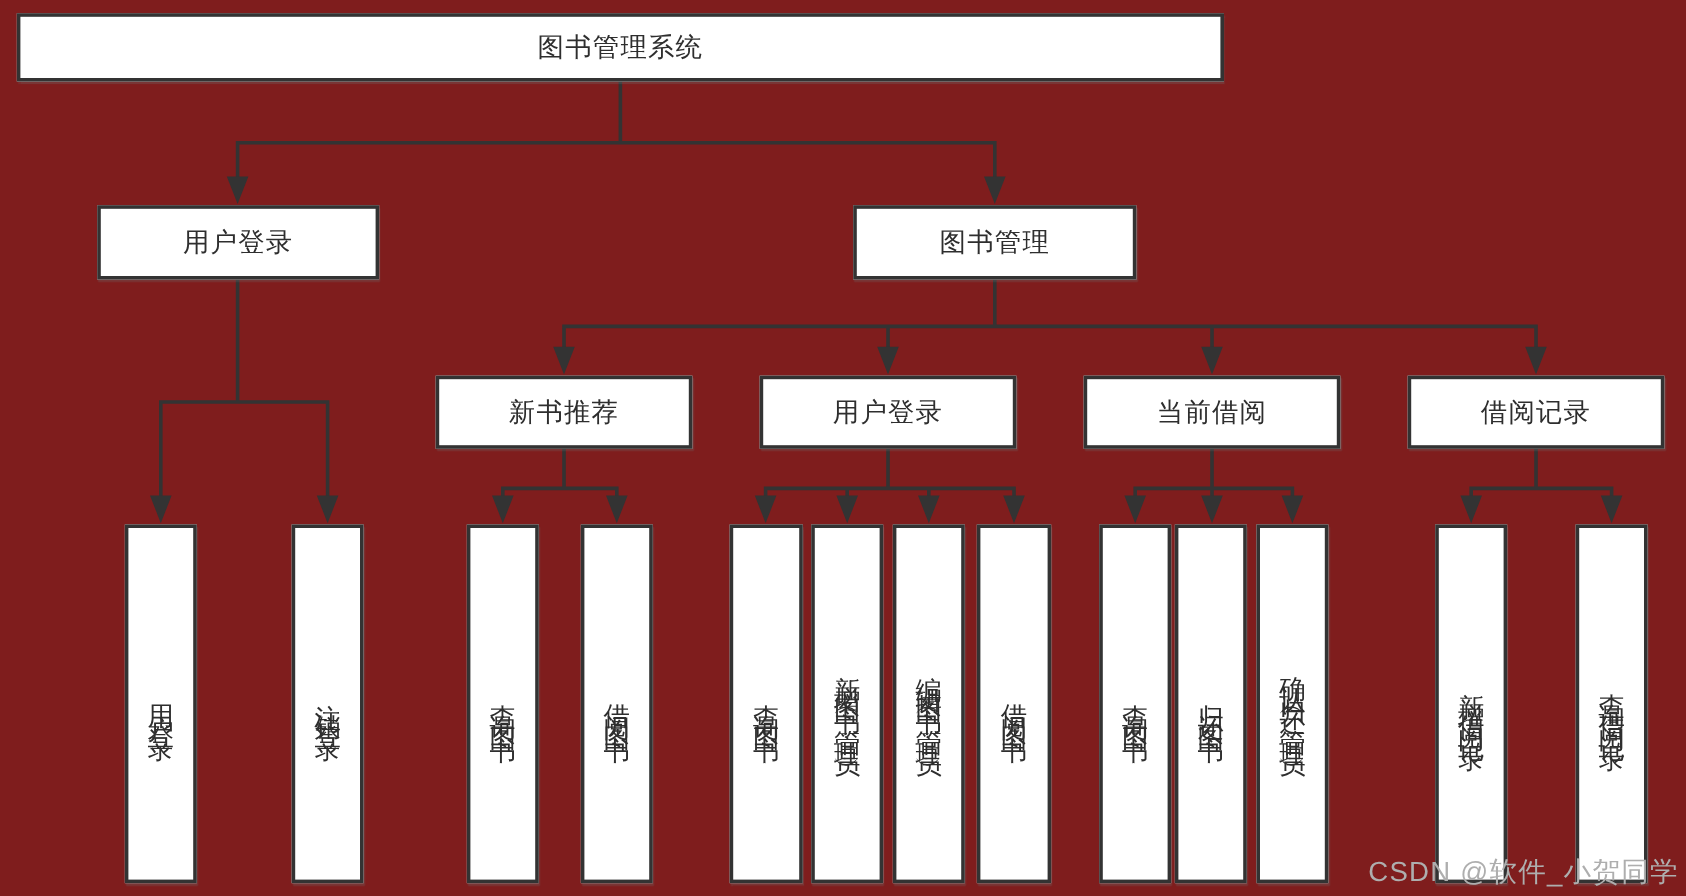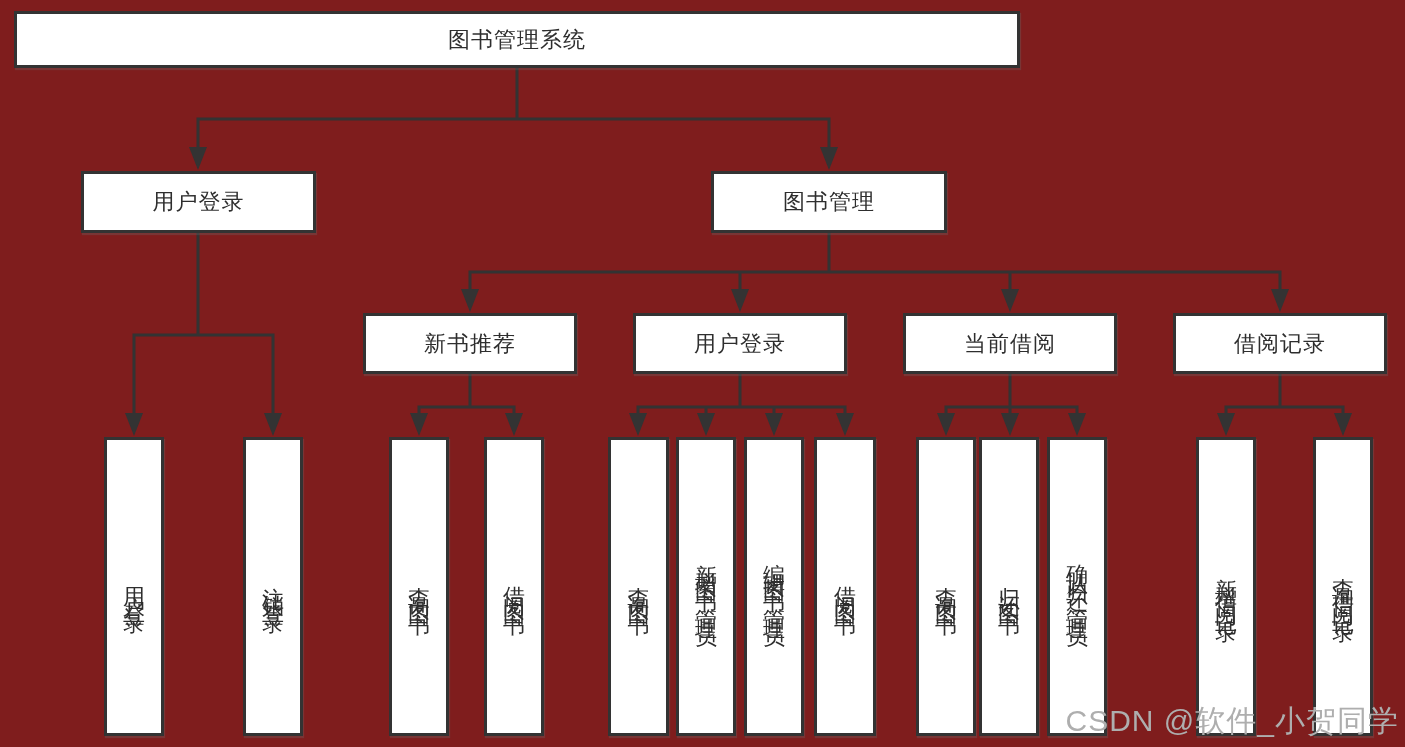--- a/index.html
+++ b/index.html
@@ -42,21 +42,21 @@
     writing-mode: vertical-rl;
     text-orientation: mixed;
     letter-spacing: 9px;
     white-space: nowrap;
   }
   .watermark {
     position: absolute;
     right: 6px;
     bottom: 5px;
     z-index: 3;
-    font-size: 30px;
+    font-size: 23px;
     color: #aeaeae;
     letter-spacing: 1px;
     white-space: nowrap;
   }
 </style>
 </head>
 <body>
 
 <div class="stage">
 

